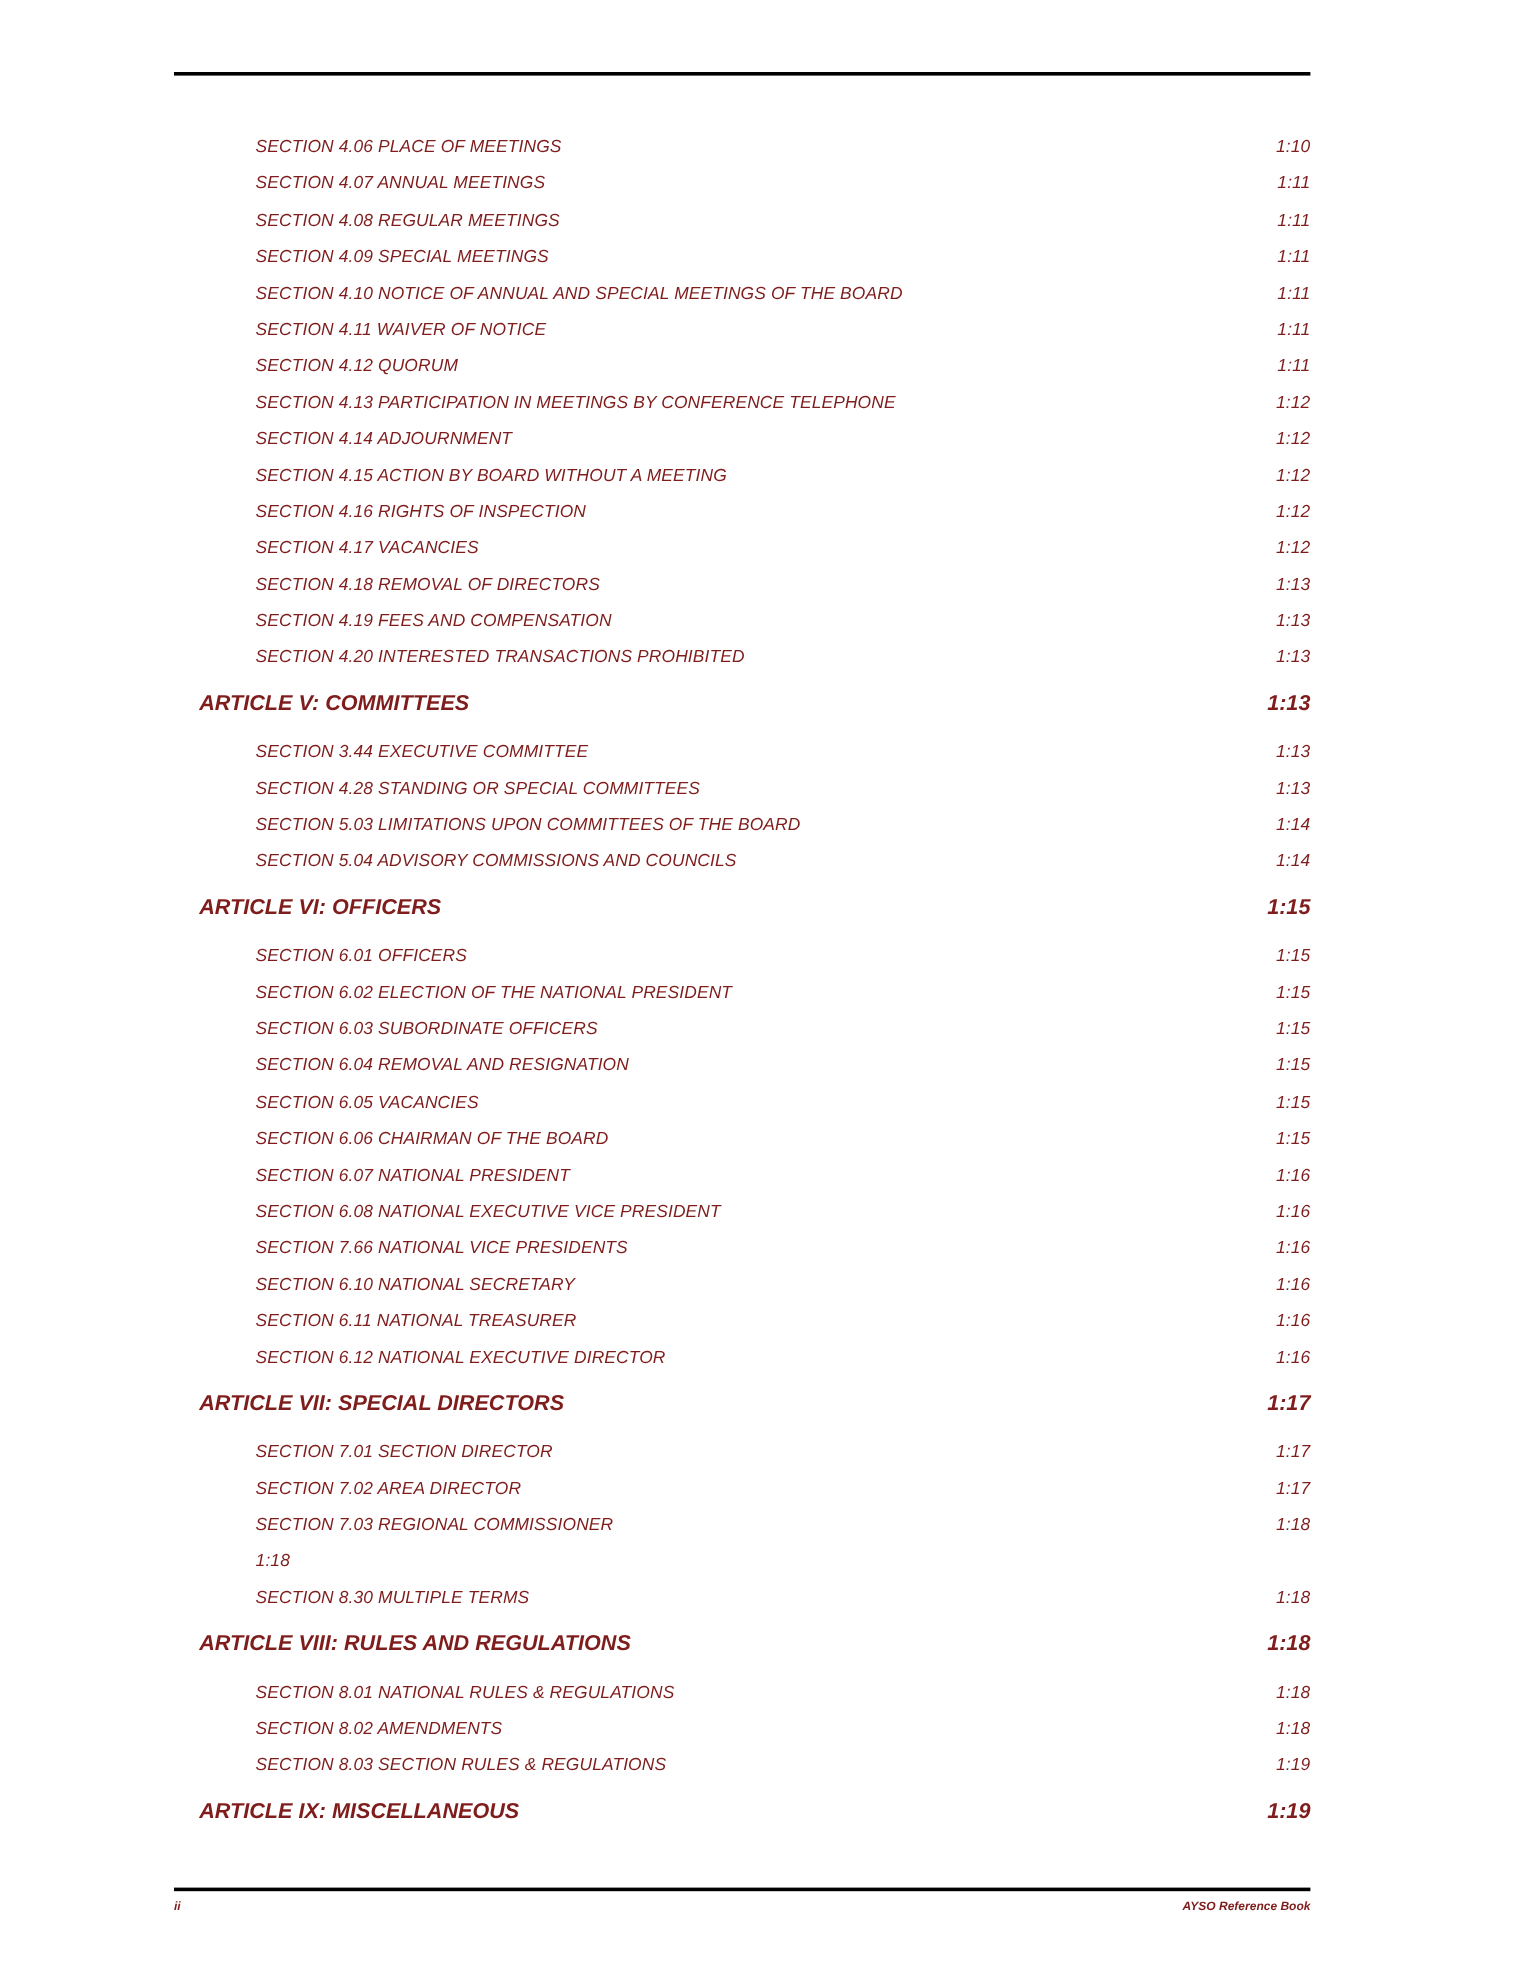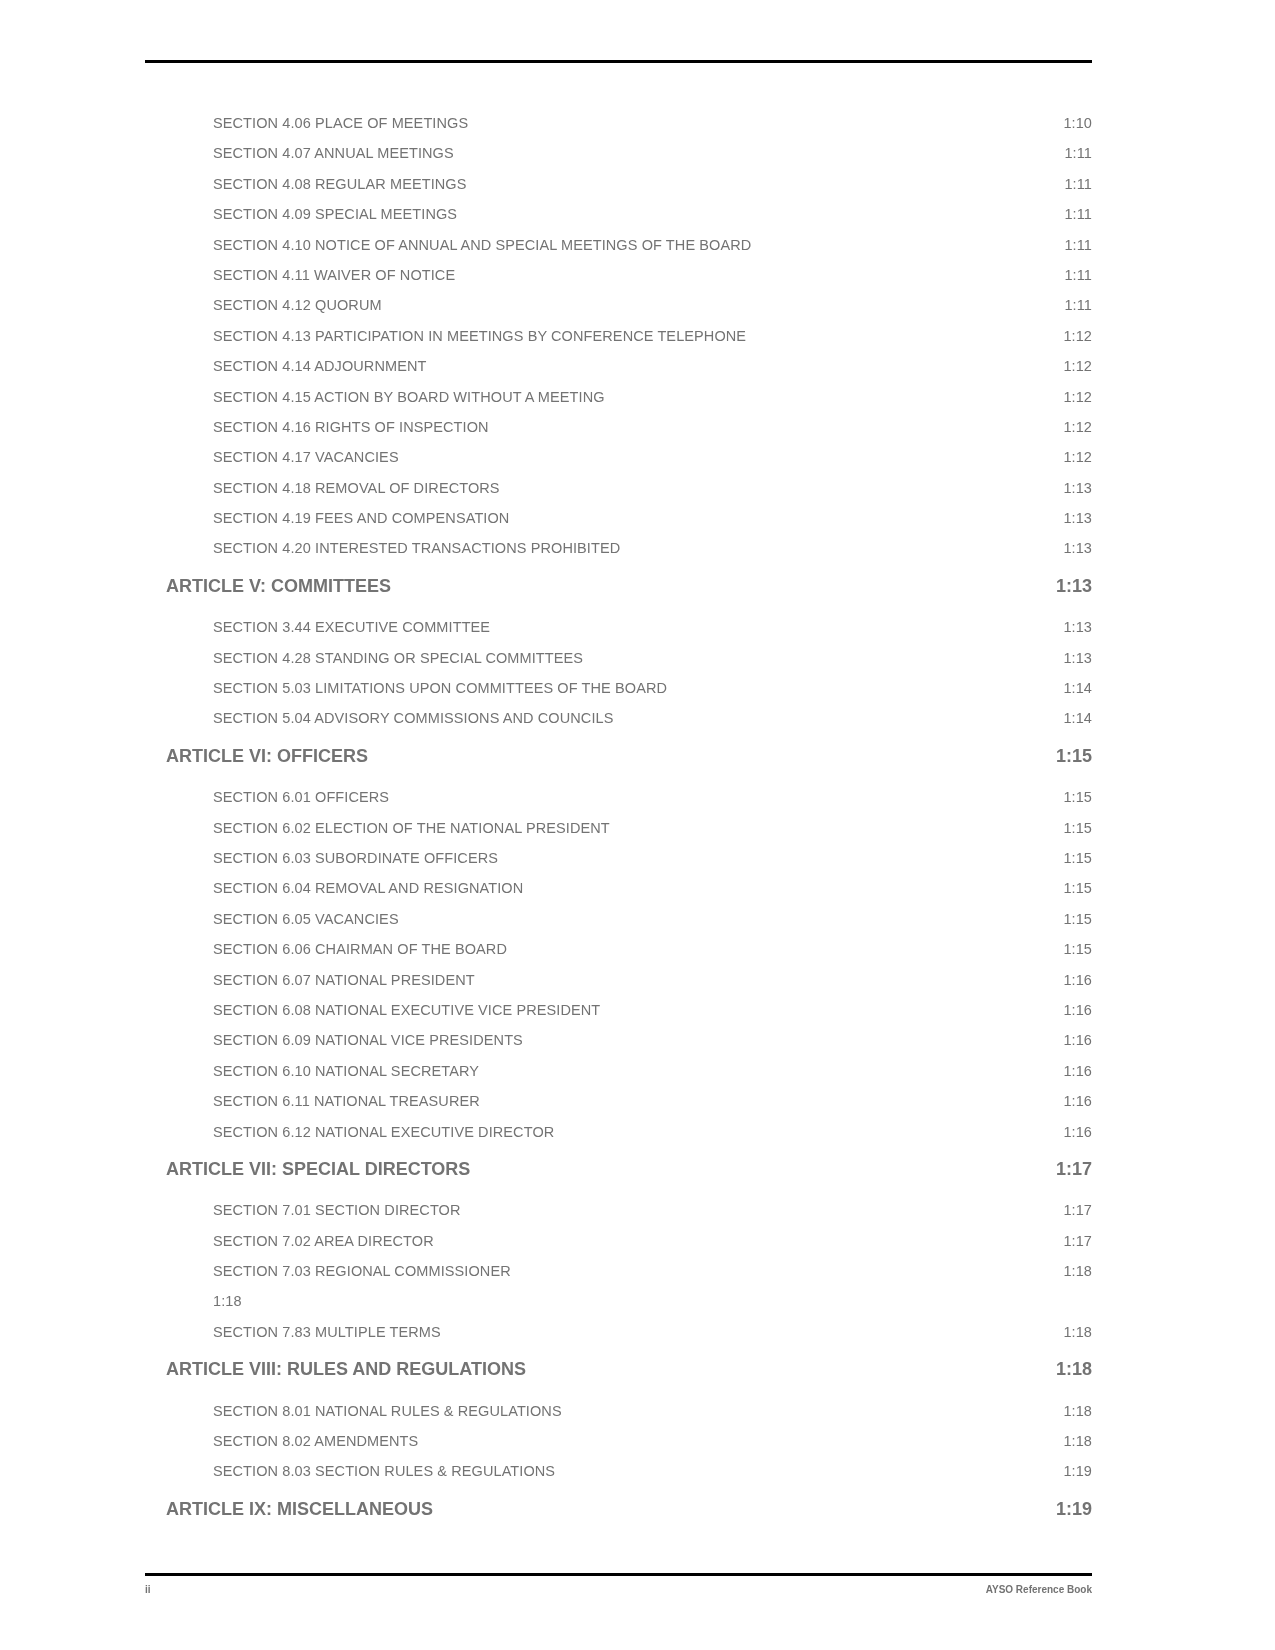--- a/index.html
+++ b/index.html
@@ -2,22 +2,23 @@
 <html><head>
 <meta charset="utf-8">
 <style>
   html, body { margin: 0; padding: 0; background: #ffffff; }
   .page {
     position: relative;
     width: 1275px;
     height: 1650px;
     background: #ffffff;
     font-family: "Liberation Sans", sans-serif;
-    color: #737373;
+    color: #7f1d1d;
     overflow: hidden;
+    font-style: italic;
   }
   .top-rule {
     position: absolute;
     left: 145px;
     width: 947px;
     top: 60px;
     height: 3px;
     background: #000000;
   }
   .toc {
@@ -185,21 +186,21 @@
   </div>
       <div class="row section">
     <span class="t">SECTION 6.07 NATIONAL PRESIDENT</span>
     <span class="p">1:16</span>
   </div>
       <div class="row section">
     <span class="t">SECTION 6.08 NATIONAL EXECUTIVE VICE PRESIDENT</span>
     <span class="p">1:16</span>
   </div>
       <div class="row section">
-    <span class="t">SECTION 6.09 NATIONAL VICE PRESIDENTS</span>
+    <span class="t">SECTION 7.66 NATIONAL VICE PRESIDENTS</span>
     <span class="p">1:16</span>
   </div>
       <div class="row section">
     <span class="t">SECTION 6.10 NATIONAL SECRETARY</span>
     <span class="p">1:16</span>
   </div>
       <div class="row section">
     <span class="t">SECTION 6.11 NATIONAL TREASURER</span>
     <span class="p">1:16</span>
   </div>
@@ -220,21 +221,21 @@
     <span class="p">1:17</span>
   </div>
       <div class="row section">
     <span class="t">SECTION 7.03 REGIONAL COMMISSIONER</span>
     <span class="p">1:18</span>
   </div>
       <div class="row section">
     <span class="p">1:18</span>
   </div>
       <div class="row section">
-    <span class="t">SECTION 7.83 MULTIPLE TERMS</span>
+    <span class="t">SECTION 8.30 MULTIPLE TERMS</span>
     <span class="p">1:18</span>
   </div>
       <div class="row article">
     <span class="t">ARTICLE VIII: RULES AND REGULATIONS</span>
     <span class="p">1:18</span>
   </div>
       <div class="row section">
     <span class="t">SECTION 8.01 NATIONAL RULES &amp; REGULATIONS</span>
     <span class="p">1:18</span>
   </div>

